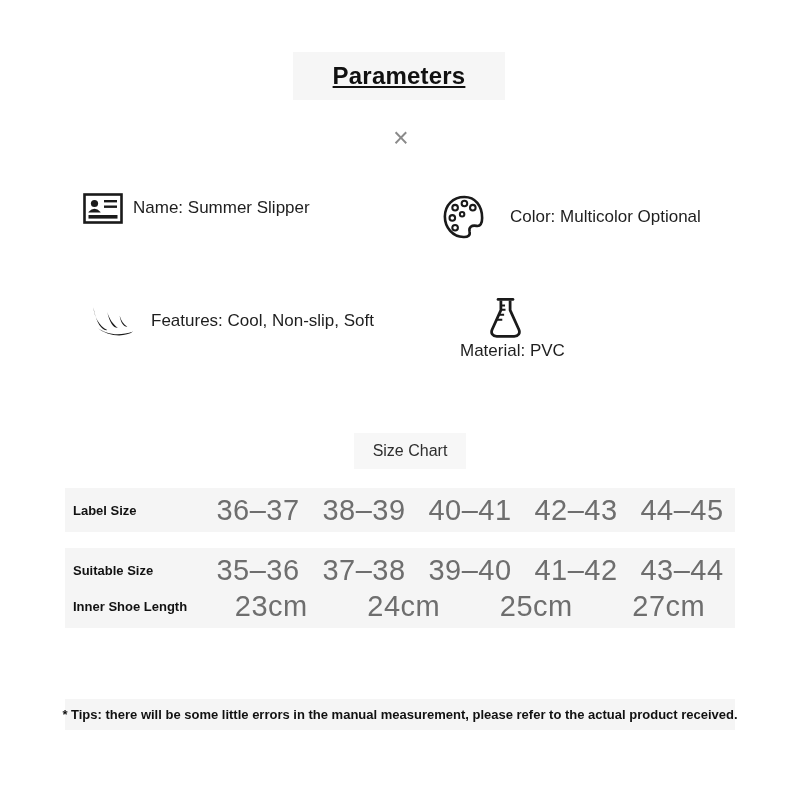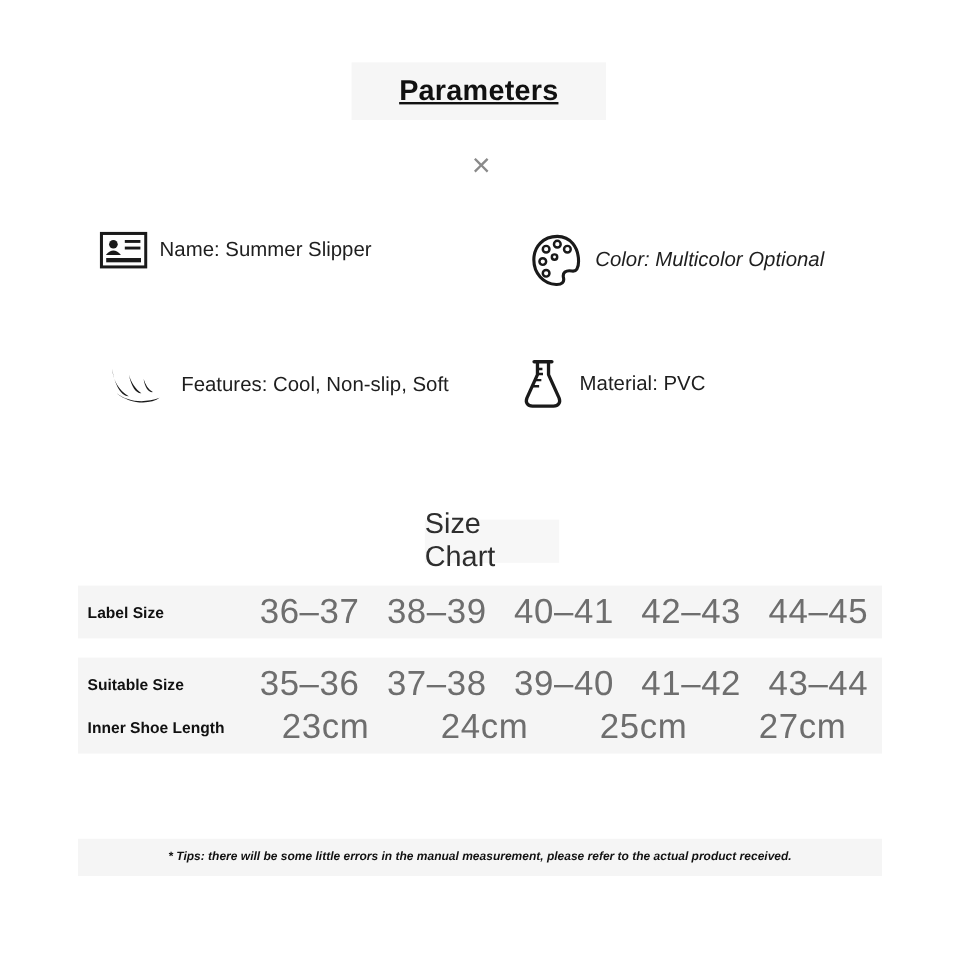--- a/index.html
+++ b/index.html
@@ -18,45 +18,45 @@
   .close{
     left:378px;top:121px;width:46px;height:34px;
     display:flex;align-items:center;justify-content:center;
     font-size:27px;color:#8a8a8a;font-weight:400;cursor:pointer;
   }
   
   .param-item{display:flex;align-items:center;height:50px;}
   .param-item .icn{display:flex;align-items:center;justify-content:center;color:#1a1a1a;}
   .param-item .txt{font-size:17px;color:#1e1e1e;}
   #p-name{left:83px;top:183px;}   #p-name .txt{margin-left:10px;}
-  #p-color{left:443px;top:192px;} #p-color .txt{margin-left:12px;font-style:italic;}
+  #p-color{left:443px;top:192px;} #p-color .txt{margin-left:26px;}
   #p-feat{left:91px;top:296px;}   #p-feat .txt{margin-left:16px;}
-  #p-mat{left:435px;top:295px;}   #p-mat .txt{margin-left:13px;}
+  #p-mat{left:447px;top:295px;flex-direction:column;}   #p-mat .txt{margin-left:13px;}
   
   .chart-title{
     left:354px;top:433px;width:112px;height:36px;background:#f7f7f7;
     display:flex;align-items:center;justify-content:center;
-    font-size:24px;color:#2e2e2e;
+    font-size:16px;color:#2e2e2e;
   }
   .size-row{
     left:65px;width:670px;height:44px;background:#f5f5f5;
     display:flex;align-items:center;
   }
   #row-0{top:488px;} #row-1{top:548px;} #row-2{top:584px;align-items:center;}
   .row-label{
     width:140px;padding-left:8px;box-sizing:border-box;
     font-size:13px;font-weight:bold;color:#111;
   }
   .cell{
     flex:1;text-align:center;font-size:29px;color:#6e6e6e;letter-spacing:.5px;
   }
   .tips-bar{
     left:65px;top:699px;width:670px;height:31px;background:#f5f5f5;
     display:flex;align-items:center;justify-content:center;
-    font-size:10px;font-weight:bold;color:#111;white-space:nowrap;font-style:italic;
+    font-size:13px;font-weight:bold;color:#111;white-space:nowrap;
   }
   svg{display:block;}
 </style>
 </head>
 <body>
 
 <div class="abs title-bar">Parameters</div>
 
 <div class="abs close">×</div>
 

